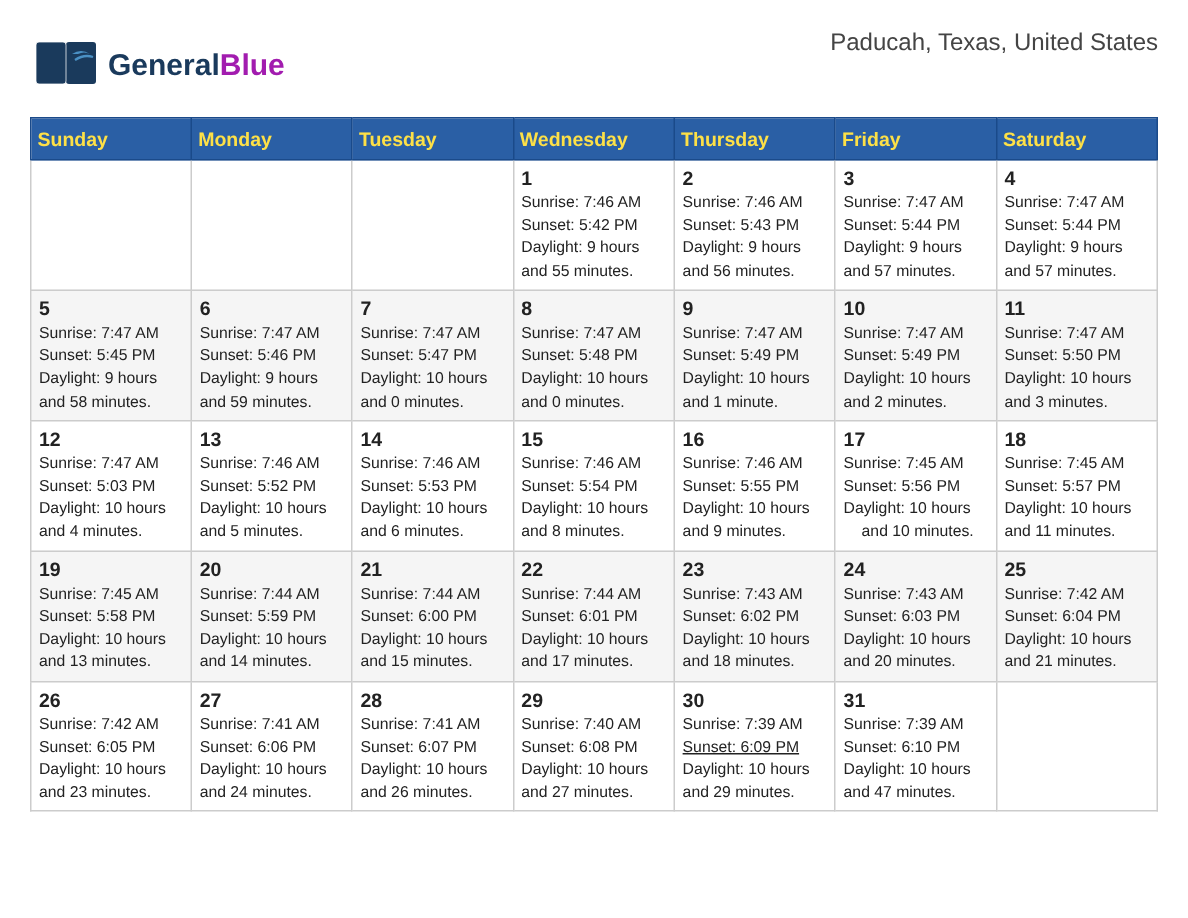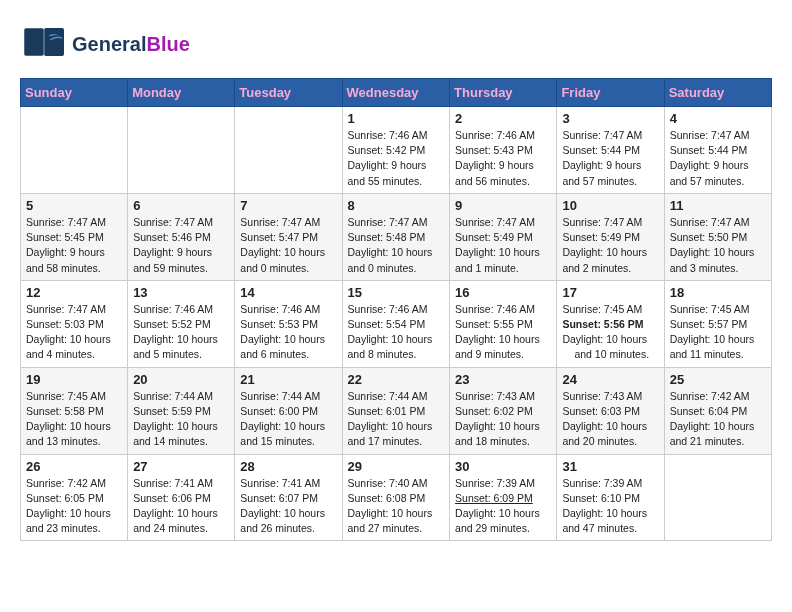--- a/index.html
+++ b/index.html
@@ -28,21 +28,21 @@
       font-size: 16px;
       color: #444;
     }
     .calendar {
       width: 100%;
       border-collapse: collapse;
       border: 1px solid #ccc;
     }
     .calendar th {
       background: #2a5fa5;
-      color: #f9a8d4;
+      color: #fde047;
       padding: 6px 4px;
       font-size: 13px;
       font-weight: bold;
       text-align: left;
       border: 1px solid #1a4a8a;
     }
     .calendar td {
       vertical-align: top;
       padding: 4px 5px;
       font-size: 10.5px;
@@ -87,20 +87,21 @@
       <path d="M28 16 Q34 12 40 16 Q36 14 32 16" fill="#4a90c4" stroke="none"></path>
       <path d="M30 20 Q36 16 42 18" fill="none" stroke="#4a90c4" stroke-width="1.5"></path>
     </svg>
     <div>
       <div style="font-size:20px; font-weight:bold; color:#1a3a5c; line-height:1.1;">
         <span>General</span><span style="color:#a21caf">Blue</span>
       </div>
     </div>
   </div>
   <div class="title-block">
+    <div class="location">Paducah, Texas, United States</div>
   </div>
 </div>
 
 <table class="calendar">
   <thead>
     <tr>
     <th>Sunday</th>
         <th>Monday</th>
         <th>Tuesday</th>
         <th>Wednesday</th>
@@ -259,21 +260,21 @@
             <span style="display: block;">Sunrise: 7:46 AM</span>
             <span style="display: block;">Sunset: 5:55 PM</span>
             <span style="display: block;">Daylight: 10 hours</span>
             <span style="display: block;">and 9 minutes.</span>
           </div>
         </td>
         <td>
           <span class="day-num">17</span>
           <div class="cell-content">
             <span style="display: block;">Sunrise: 7:45 AM</span>
-            <span style="display: block; font-weight: bold;">Sunset: 5:56 PM</span>
+            <span style="display: block;">Sunset: 5:56 PM</span>
             <span style="display: block;">Daylight: 10 hours</span>
             <span style="display: block; margin-left: 12px;">and 10 minutes.</span>
           </div>
         </td>
         <td>
           <span class="day-num">18</span>
           <div class="cell-content">
             <span style="display: block;">Sunrise: 7:45 AM</span>
             <span style="display: block;">Sunset: 5:57 PM</span>
             <span style="display: block;">Daylight: 10 hours</span>

